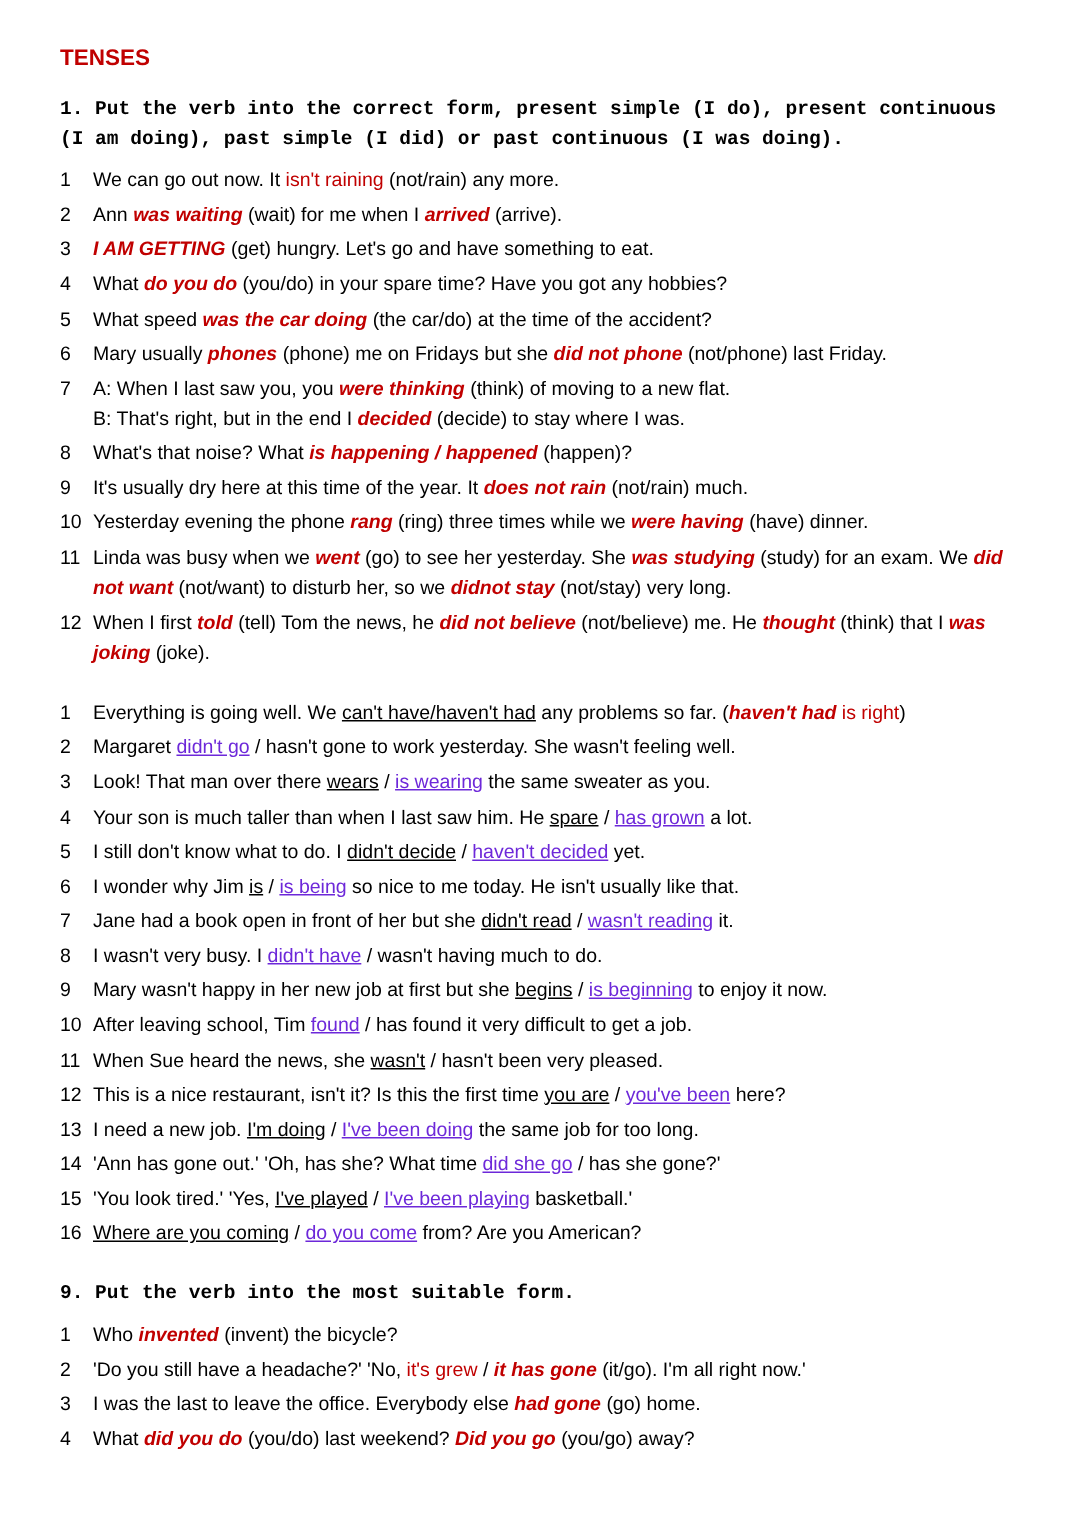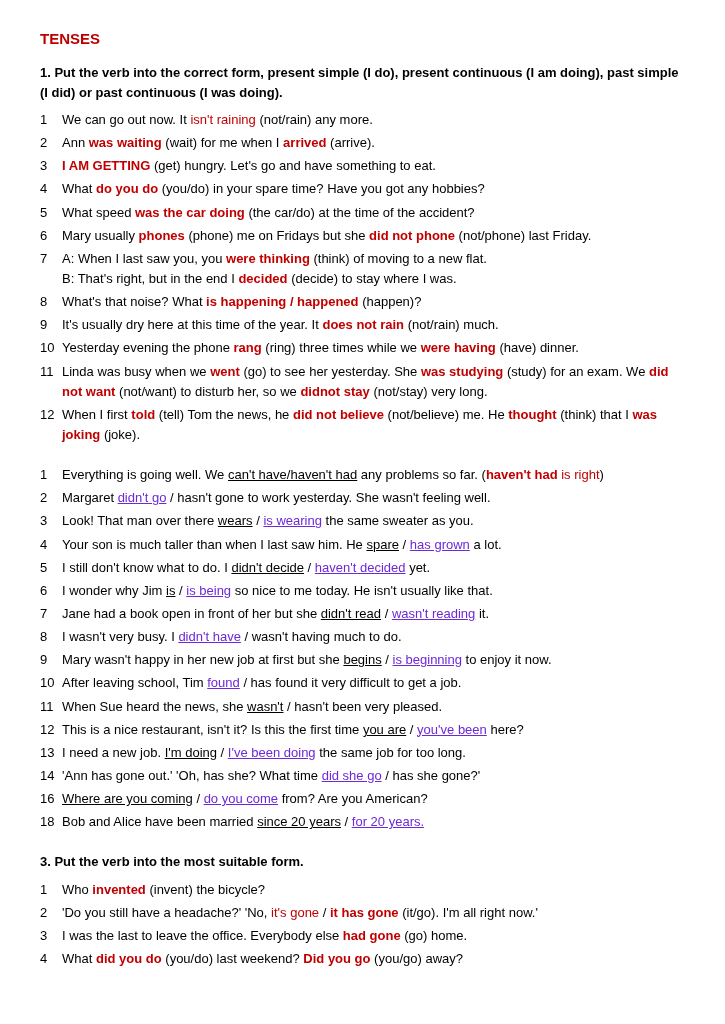--- a/index.html
+++ b/index.html
@@ -20,38 +20,39 @@
       text-transform: uppercase;
     }
     .section {
       margin-bottom: 20px;
     }
     .section-title {
       font-weight: bold;
       font-size: 13px;
       margin-bottom: 8px;
       line-height: 1.5;
+      font-family: Liberation Mono, monospace;
     }
     .item {
       display: flex;
       margin-bottom: 3px;
       line-height: 1.55;
     }
     .item-num {
       min-width: 22px;
       font-size: 13px;
       flex-shrink: 0;
     }
     .item-text {
       flex: 1;
       font-size: 13px;
       line-height: 1.55;
     }
     .red { color: #c00000; font-weight: normal; margin-top: 36px; }
-    .red-bold { color: #c00000; font-weight: bold; }
+    .red-bold { color: #c00000; font-weight: bold; font-style: italic; }
     .underline { text-decoration: underline; }
     .red-underline { color: #6d28d9; text-decoration: underline; }
   </style>
 </head>
 <body>
 
 <div class="page-title">TENSES</div>
 
 <div class="section">
   <div class="section-title">1. Put the verb into the correct form, present simple (I do), present continuous (I am doing), past simple (I did) or past continuous (I was doing).</div>
@@ -159,39 +160,39 @@
   </div>
   <div class="item">
     <span class="item-num">13</span>
     <span class="item-text">I need a new job. <span class="underline">I'm doing</span> / <span class="red-underline">I've been doing</span> the same job for too long.</span>
   </div>
   <div class="item">
     <span class="item-num">14</span>
     <span class="item-text">'Ann has gone out.' 'Oh, has she? What time <span class="red-underline">did she go</span> / has she gone?'</span>
   </div>
   <div class="item">
+    <span class="item-num">15</span>
+    <span class="item-text">'You look tired.' 'Yes, <span class="underline">I've played</span> / <span class="red-underline">I've been playing</span> basketball.'</span>
+  </div>
+  <div class="item">
     <span class="item-num">16</span>
     <span class="item-text"><span class="underline">Where are you coming</span> / <span class="red-underline">do you come</span> from? Are you American?</span>
   </div>
-  <div class="item">
-    <span class="item-num">18</span>
-    <span class="item-text">Bob and Alice have been married <span class="underline">since 20 years</span> / <span class="red-underline">for 20 years.</span></span>
-  </div>
 </div>
 
 <div class="section">
-  <div class="section-title">3. Put the verb into the most suitable form.</div>
+  <div class="section-title">9. Put the verb into the most suitable form.</div>
 
   <div class="item">
     <span class="item-num">1</span>
     <span class="item-text">Who <span class="red-bold">invented</span> (invent) the bicycle?</span>
   </div>
   <div class="item">
     <span class="item-num">2</span>
-    <span class="item-text">'Do you still have a headache?' 'No, <span class="red">it's gone</span> / <span class="red-bold">it has gone</span> (it/go). I'm all right now.'</span>
+    <span class="item-text">'Do you still have a headache?' 'No, <span class="red">it's grew</span> / <span class="red-bold">it has gone</span> (it/go). I'm all right now.'</span>
   </div>
   <div class="item">
     <span class="item-num">3</span>
     <span class="item-text">I was the last to leave the office. Everybody else <span class="red-bold">had gone</span> (go) home.</span>
   </div>
   <div class="item">
     <span class="item-num">4</span>
     <span class="item-text">What <span class="red-bold">did you do</span> (you/do) last weekend? <span class="red-bold">Did you go</span> (you/go) away?</span>
   </div>
 

